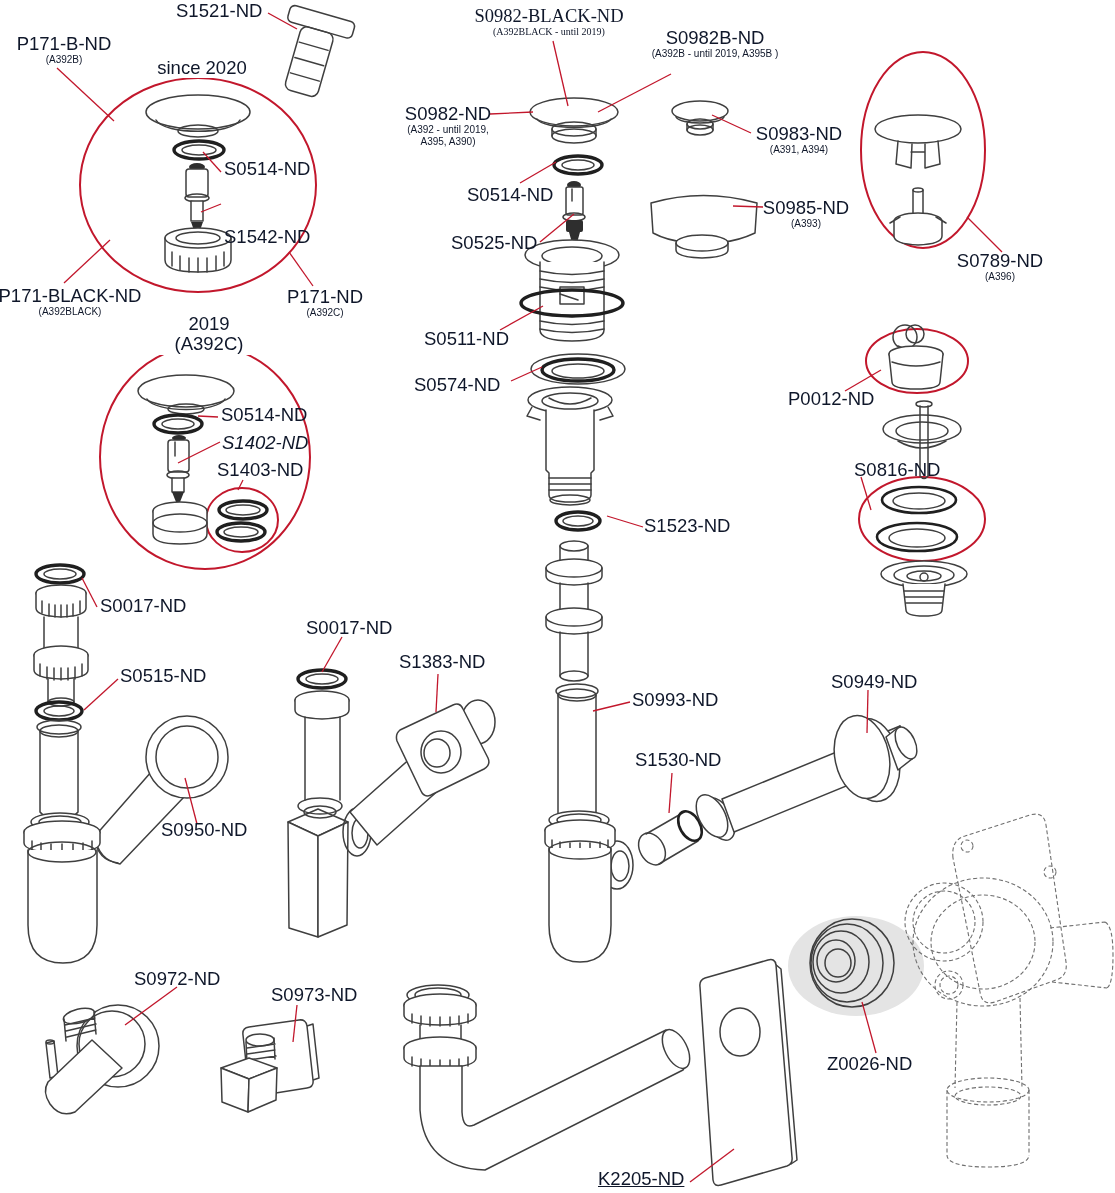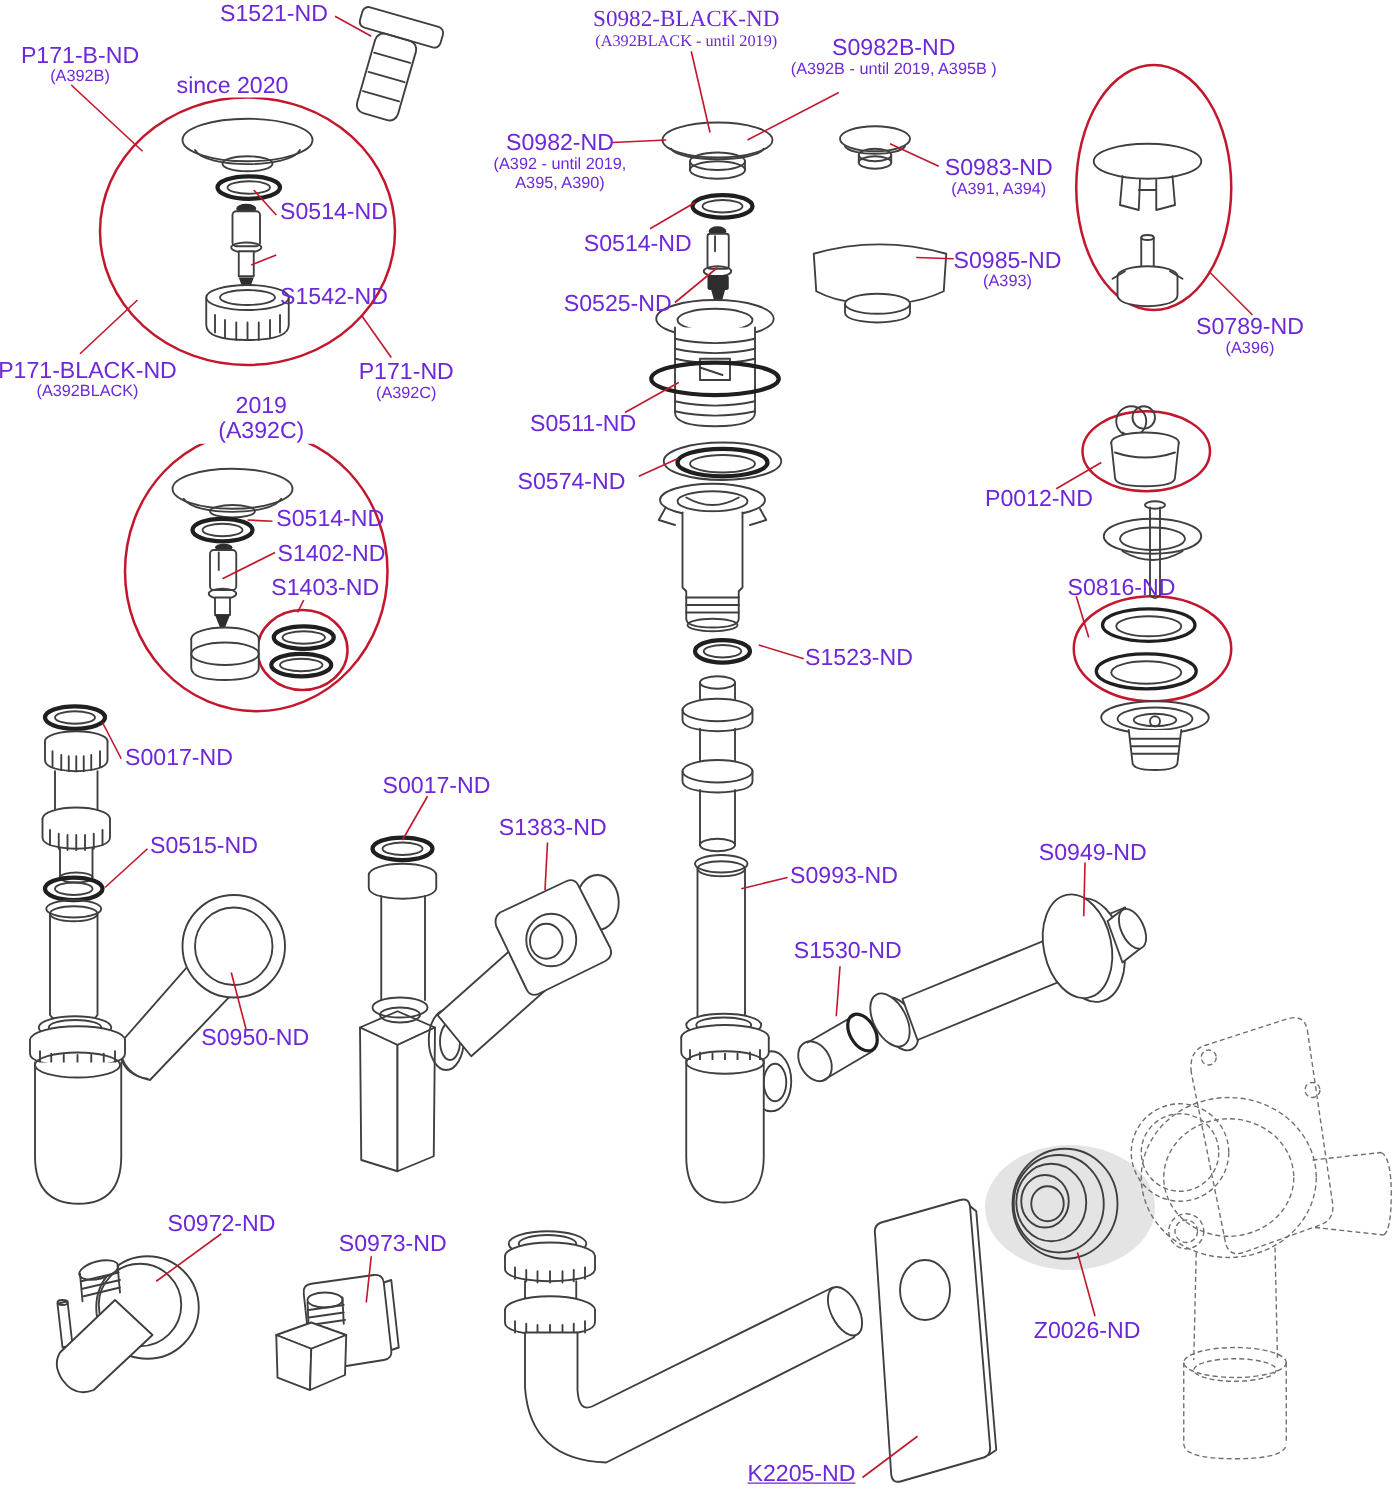--- a/index.html
+++ b/index.html
@@ -1,20 +1,20 @@
 <!DOCTYPE html>
 <html><head>
 <meta charset="utf-8">
 <style>
   html,body{margin:0;padding:0;background:#fff;}
   body{width:1115px;height:1193px;position:relative;font-family:"Liberation Sans",sans-serif;overflow:hidden;}
   #art{position:absolute;left:0;top:0;}
-  .lbl{position:absolute;color:#6d28d9;font-size:18.5px;line-height:1.1;white-space:nowrap;z-index:3;}
+  .lbl{position:absolute;color:#0f172a;font-size:18.5px;line-height:1.1;white-space:nowrap;z-index:3;}
   .lbl.c{text-align:center;white-space:normal;}
-  .lbl .sub{font-size:13px;line-height:1.15;}
+  .lbl .sub{font-size:10px;line-height:1.15;}
   .lbl .big2{font-size:18.5px;line-height:1.1;}
   .wbg{background:#fff;padding:0 2px;}
   
   svg .ln{stroke:#3f3f3f;stroke-width:1.5;fill:none;stroke-linecap:round;stroke-linejoin:round;}
   svg .lw{stroke:#3f3f3f;stroke-width:1.5;fill:#fff;stroke-linecap:round;stroke-linejoin:round;}
   svg .k{stroke:#1f1f1f;stroke-width:3.4;fill:none;}
   svg .k2{stroke:#1f1f1f;stroke-width:2.6;fill:none;}
   svg .d{fill:#2e2e2e;stroke:none;}
   svg .red{stroke:#c2172c;stroke-width:2;fill:none;}
   svg .redl{stroke:#c2172c;stroke-width:1.3;fill:none;}
@@ -355,42 +355,42 @@
     <line x1="630" y1="702" x2="593" y2="711"></line>
     <line x1="672" y1="773" x2="669" y2="813"></line>
     <line x1="868" y1="690" x2="867" y2="733"></line>
     <line x1="177" y1="987" x2="125" y2="1025"></line>
     <line x1="297" y1="1005" x2="293" y2="1042"></line>
     <line x1="690" y1="1182" x2="734" y2="1149"></line>
     <line x1="876" y1="1053" x2="862" y2="1002"></line>
   </g>
 </svg>
 
-<div class="lbl c wbg" style="left:134px;top:58px;width:100px;"><span>since 2020</span></div>
+<div class="lbl c wbg" style="left:150px;top:58px;width:100px;"><span>since 2020</span></div>
 <div class="lbl c wbg" style="left:157px;top:314px;width:100px;">
   <span>2019</span>
   <div class="big2">(A392C)</div>
 </div>
 
 <div class="lbl" style="left:176px;top:1px;"><span>S1521-ND</span></div>
 <div class="lbl c" style="left:-16px;top:34px;width:160px;"><span>P171-B-ND</span><div class="sub">(A392B)</div></div>
 <div class="lbl" style="left:224px;top:159px;"><span>S0514-ND</span></div>
 <div class="lbl" style="left:224px;top:194px;margin-top:33px;"><span>S1542-ND</span></div>
 <div class="lbl c" style="left:-30px;top:286px;width:200px;"><span>P171-BLACK-ND</span><div class="sub">(A392BLACK)</div></div>
 <div class="lbl c" style="left:245px;top:287px;width:160px;"><span>P171-ND</span><div class="sub">(A392C)</div></div>
 <div class="lbl c" style="left:449px;top:6px;width:200px;font-family:Liberation Serif, serif;"><span>S0982-BLACK-ND</span><div class="sub">(A392BLACK - until 2019)</div></div>
 <div class="lbl c" style="left:605px;top:28px;width:220px;"><span>S0982B-ND</span><div class="sub">(A392B - until 2019, A395B )</div></div>
 <div class="lbl c" style="left:368px;top:104px;width:160px;"><span>S0982-ND</span><div class="sub">(A392 - until 2019,</div><div class="sub">A395, A390)</div></div>
 <div class="lbl" style="left:467px;top:185px;"><span>S0514-ND</span></div>
 <div class="lbl" style="left:451px;top:233px;"><span>S0525-ND</span></div>
 <div class="lbl c" style="left:719px;top:124px;width:160px;"><span>S0983-ND</span><div class="sub">(A391, A394)</div></div>
 <div class="lbl c" style="left:726px;top:198px;width:160px;"><span>S0985-ND</span><div class="sub">(A393)</div></div>
 <div class="lbl c" style="left:920px;top:251px;width:160px;"><span>S0789-ND</span><div class="sub">(A396)</div></div>
 <div class="lbl" style="left:221px;top:405px;"><span>S0514-ND</span></div>
-<div class="lbl" style="left:222px;top:433px;"><span>S1402-ND</span></div>
+<div class="lbl" style="left:222px;top:433px;font-style:italic;"><span>S1402-ND</span></div>
 <div class="lbl" style="left:217px;top:460px;"><span>S1403-ND</span></div>
 <div class="lbl" style="left:424px;top:329px;text-align:right;"><span>S0511-ND</span></div>
 <div class="lbl" style="left:414px;top:375px;"><span>S0574-ND</span></div>
 <div class="lbl" style="left:788px;top:389px;"><span>P0012-ND</span></div>
 <div class="lbl" style="left:854px;top:460px;"><span>S0816-ND</span></div>
 <div class="lbl" style="left:644px;top:516px;"><span>S1523-ND</span></div>
 <div class="lbl" style="left:100px;top:596px;"><span>S0017-ND</span></div>
 <div class="lbl" style="left:120px;top:666px;"><span>S0515-ND</span></div>
 <div class="lbl" style="left:161px;top:820px;"><span>S0950-ND</span></div>
 <div class="lbl" style="left:306px;top:618px;"><span>S0017-ND</span></div>

